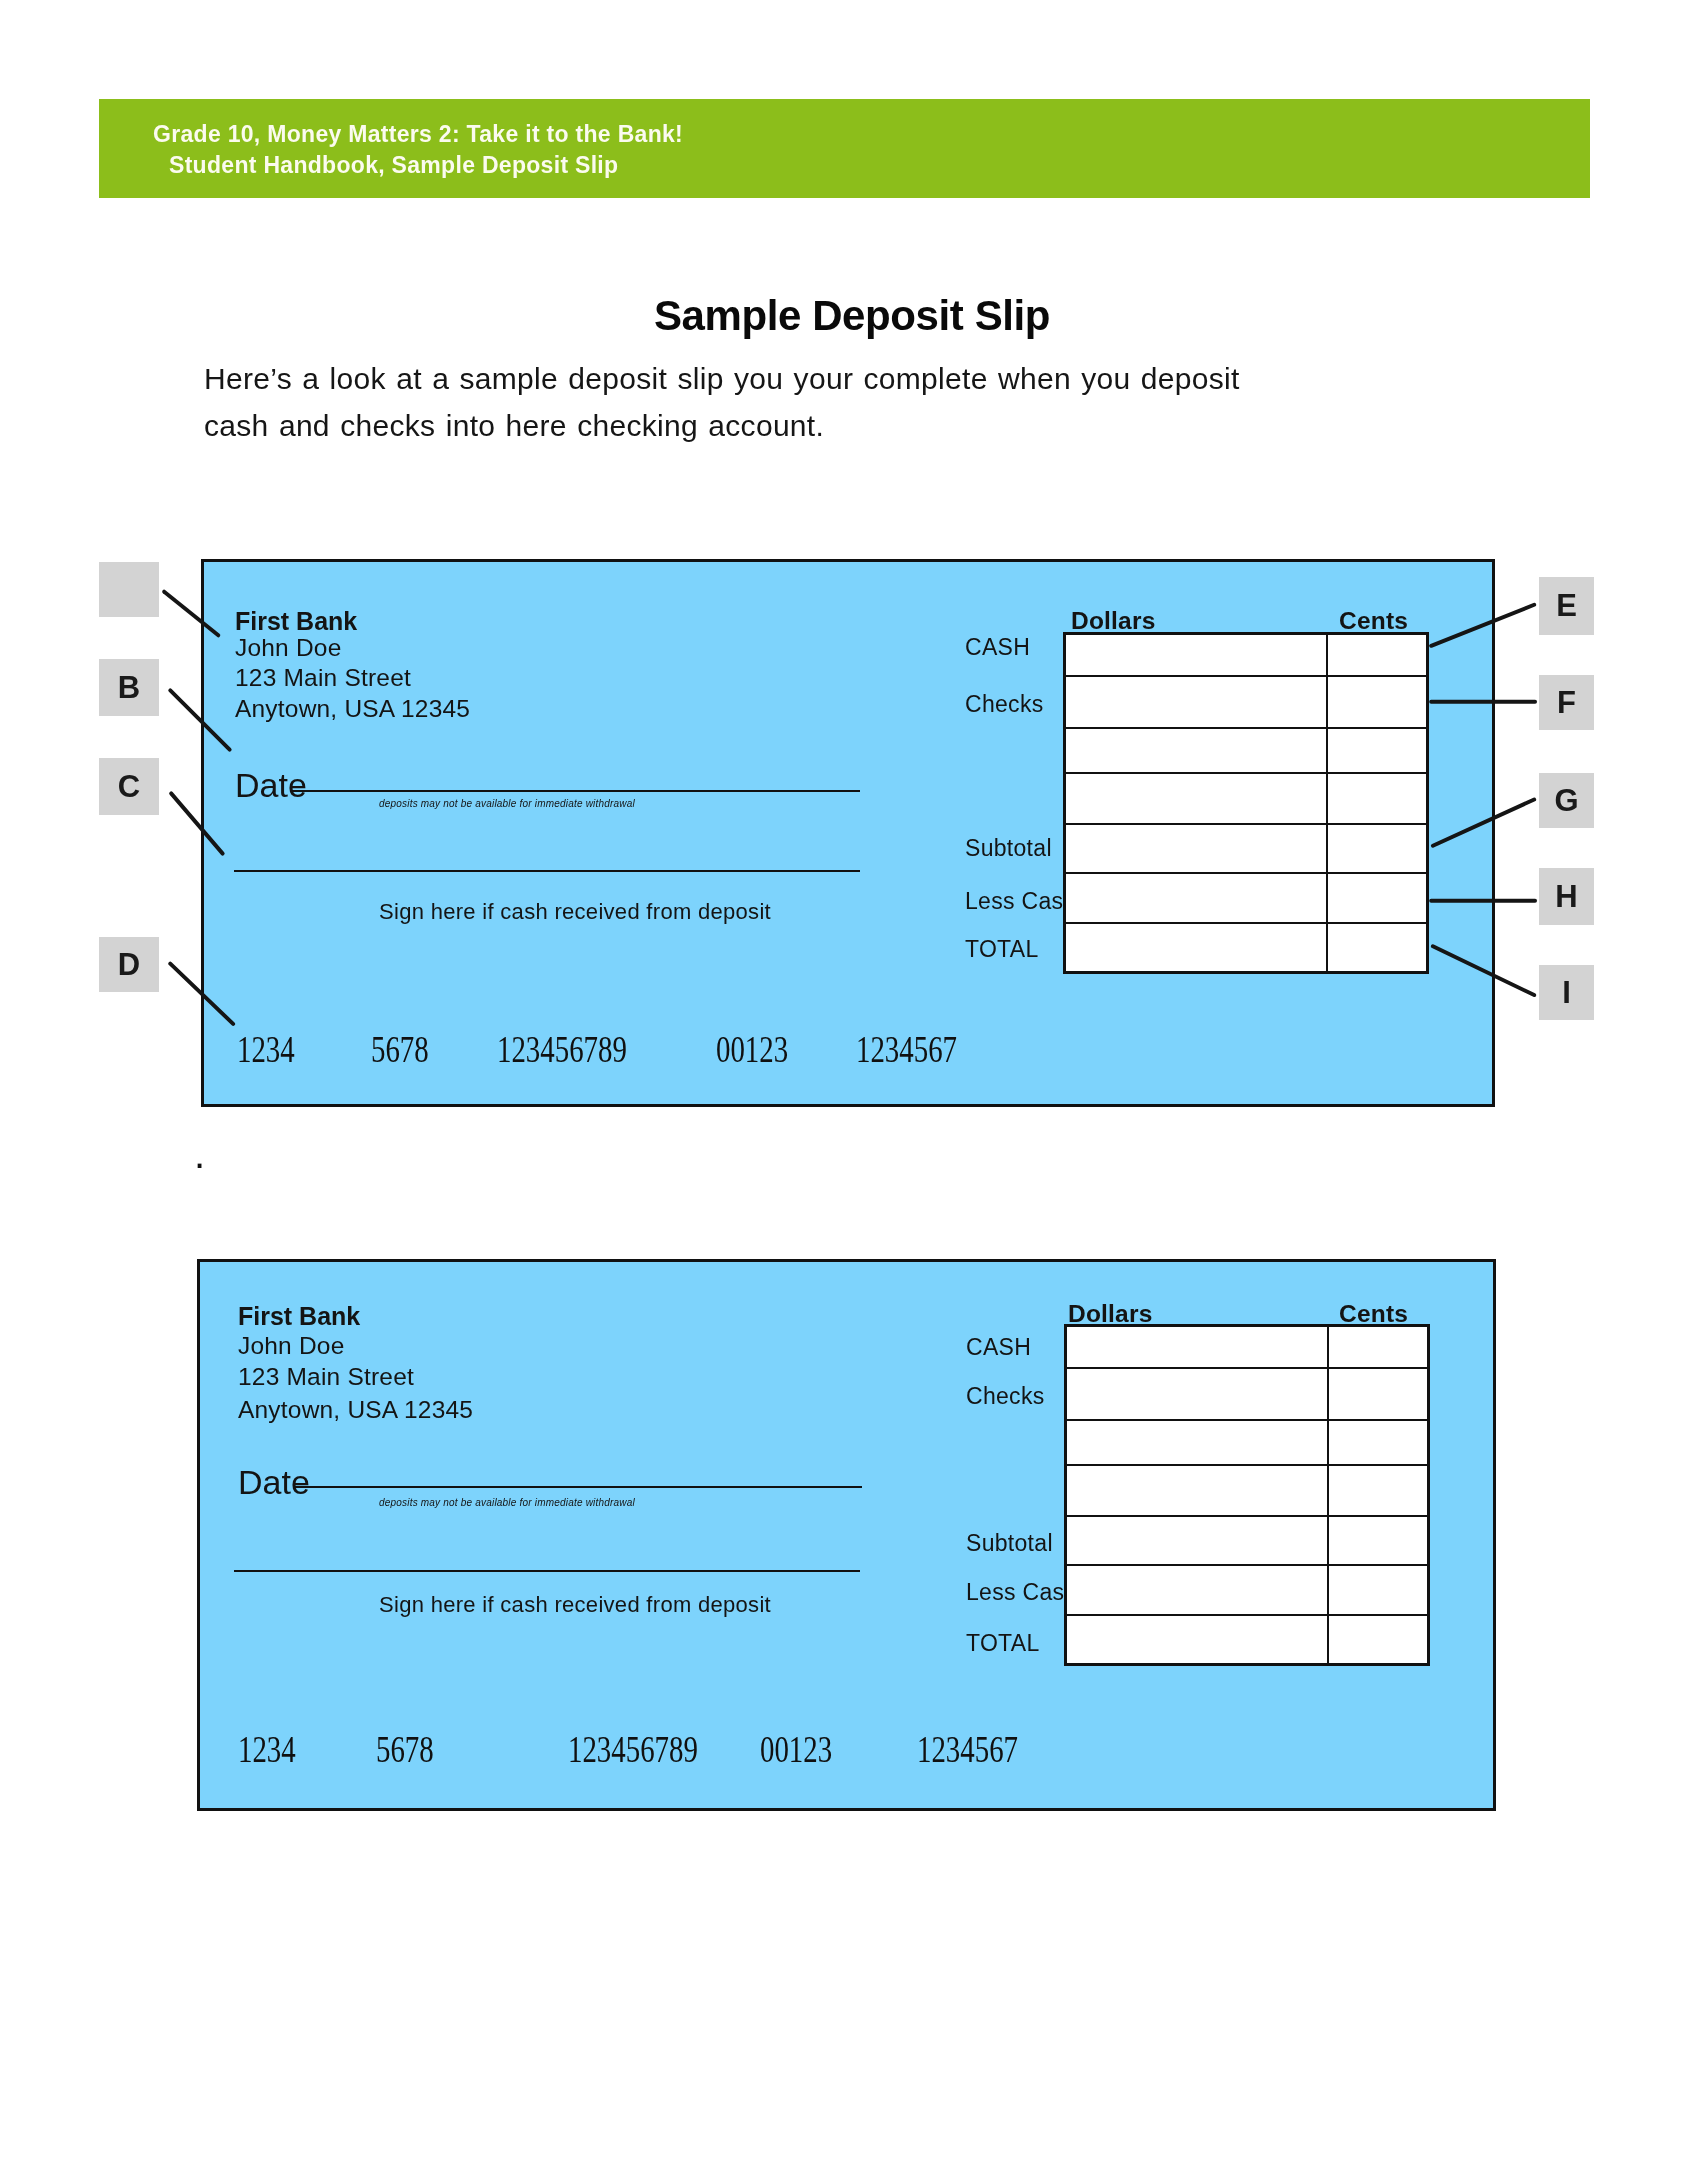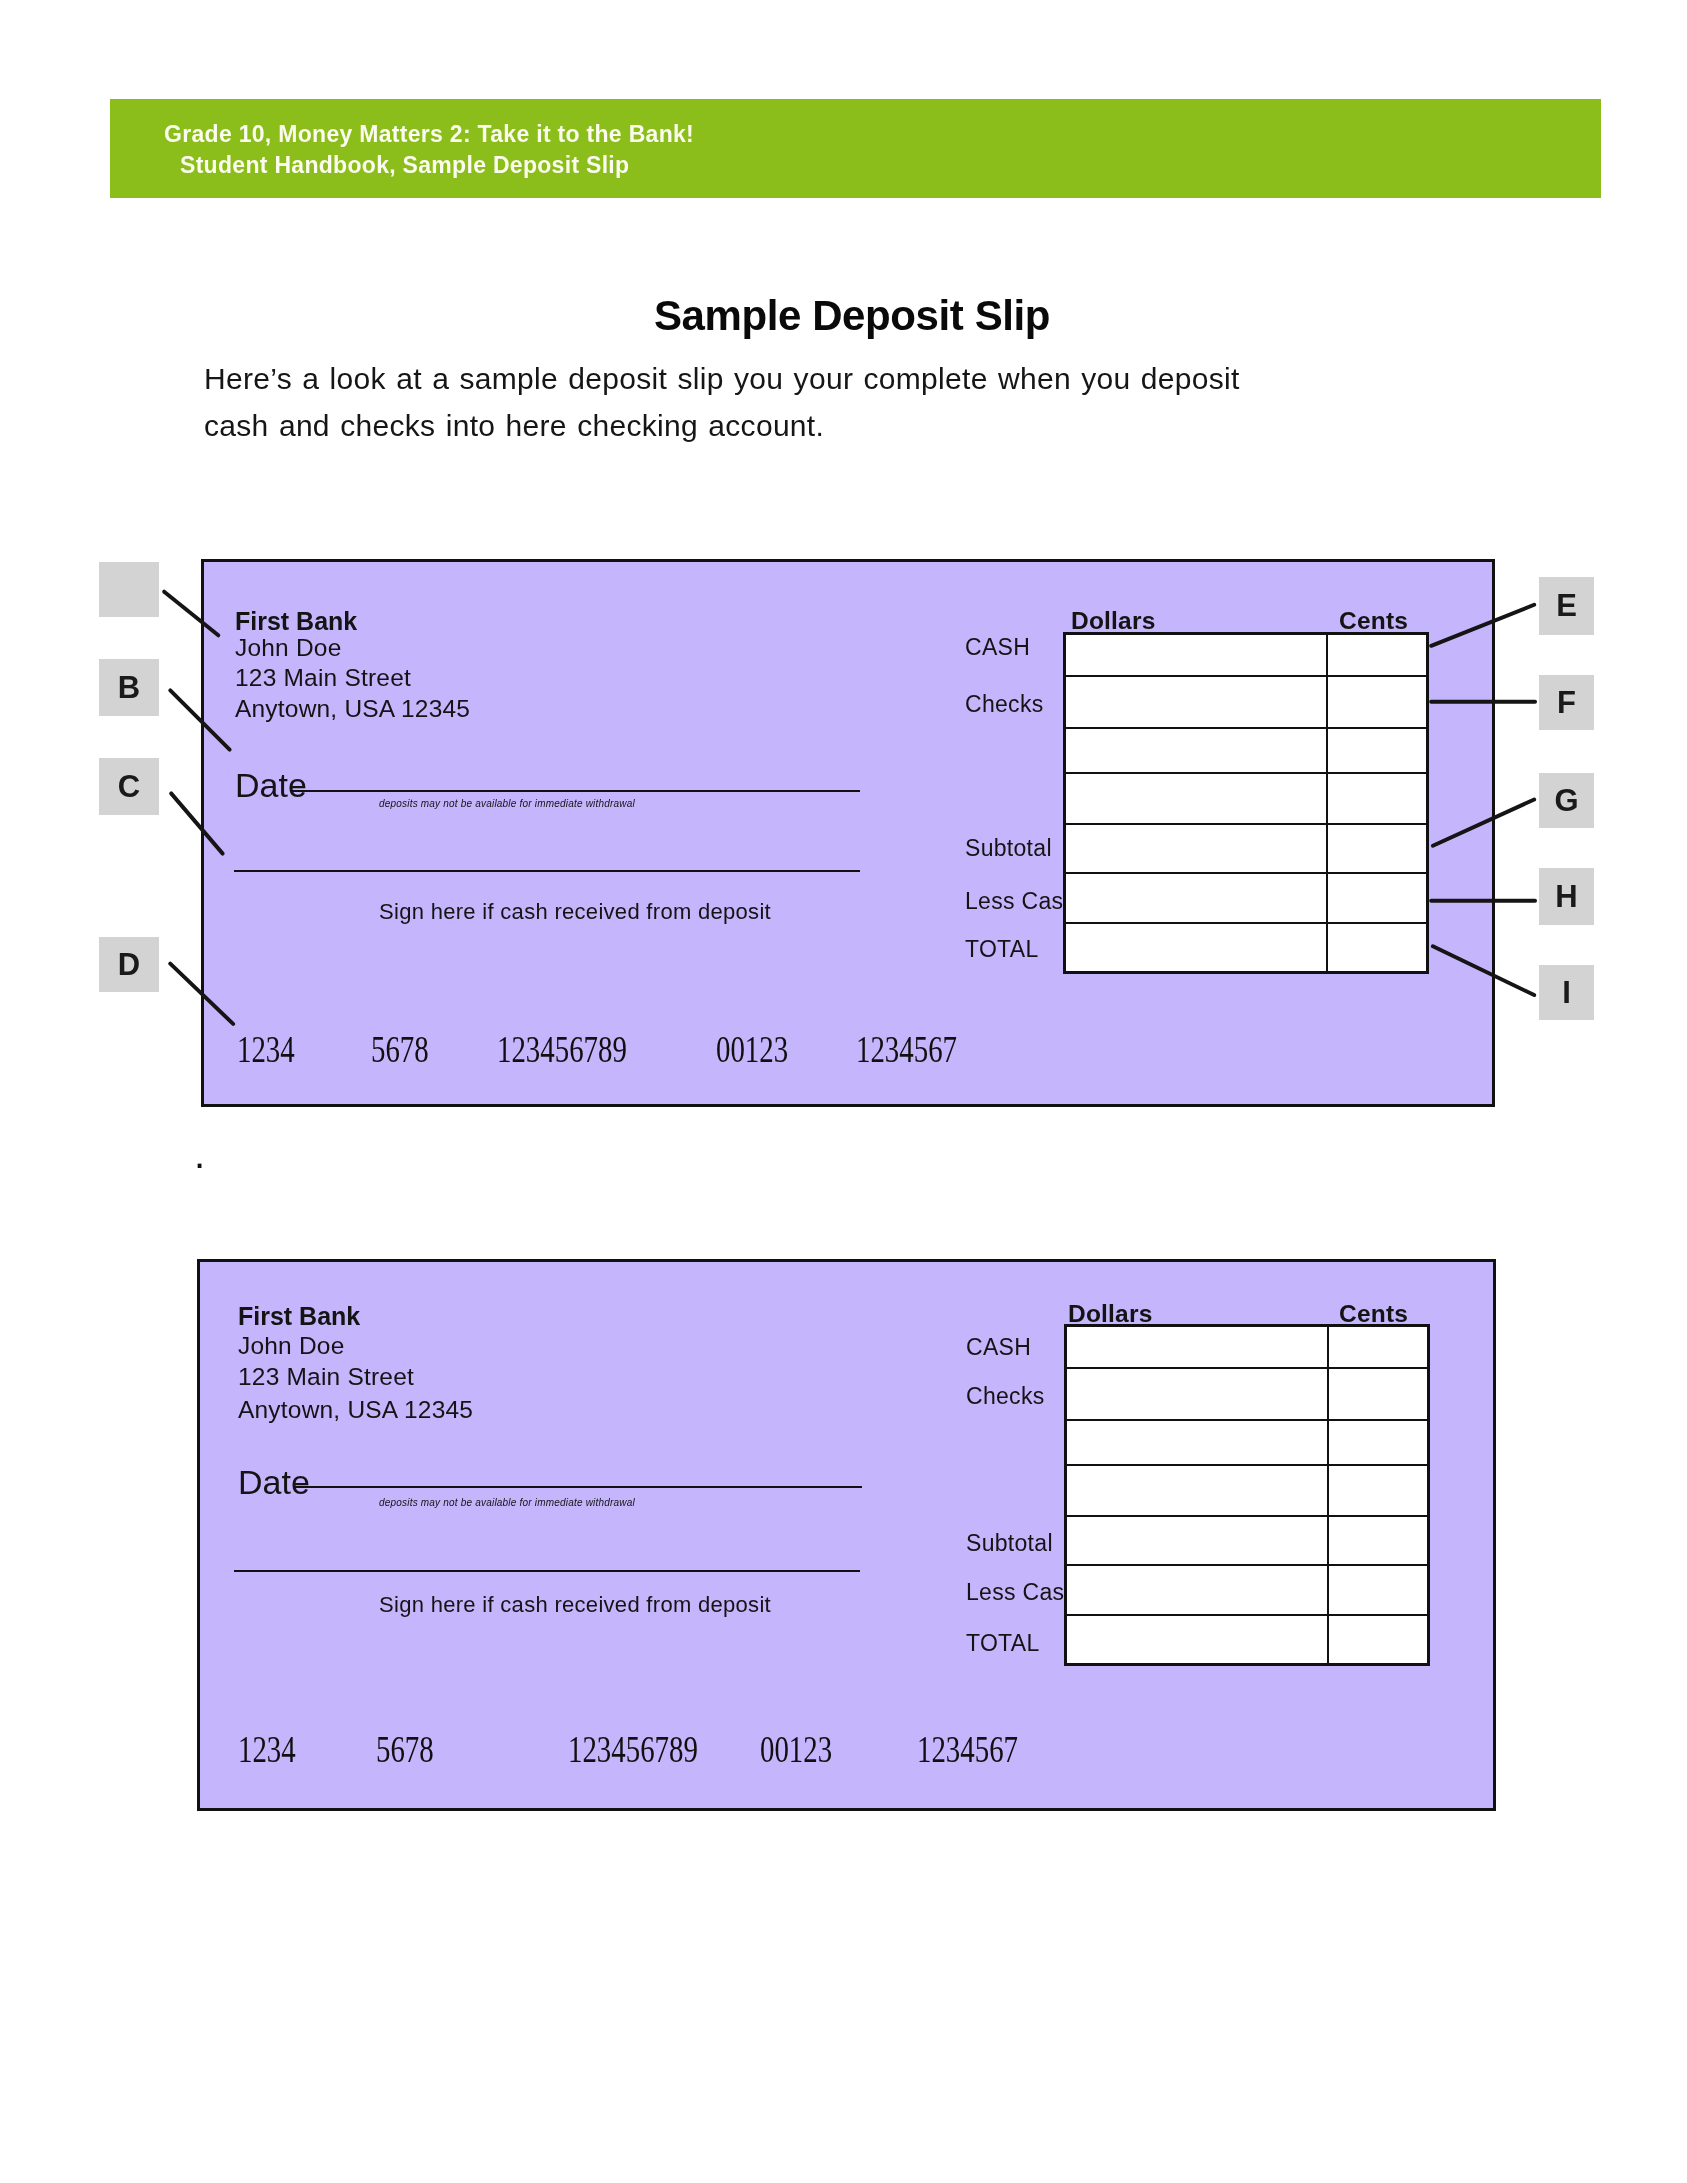--- a/index.html
+++ b/index.html
@@ -1,38 +1,38 @@
 <!DOCTYPE html>
 <html style="font-size:14px"><head>
 <meta charset="utf-8">
 <style>
   html,body{margin:0;padding:0;background:#fff;}
   .page{position:relative;width:1687px;height:2184px;background:#ffffff;overflow:hidden;
         font-family:"Liberation Sans", sans-serif;color:#141414;}
 
   
-  .banner{position:absolute;left:110px;top:99px;width:1491px;height:99px;background:#8cbe1b;}
+  .banner{position:absolute;left:99px;top:99px;width:1491px;height:99px;background:#8cbe1b;}
   .banner .bl{position:absolute;left:54px;font-weight:bold;font-size:23px;color:#fbfbef;
               letter-spacing:0.3px;white-space:nowrap;}
   .banner .bl1{top:22px;}
   .banner .bl2{top:53px;margin-left:16px;}
 
   
   .doc-title{position:absolute;left:203px;top:292px;width:1298px;text-align:center;
              font-size:42px;font-weight:bold;letter-spacing:-0.4px;color:#0a0a0a;white-space:nowrap;}
   .intro{position:absolute;left:204px;font-size:30px;color:#161616;letter-spacing:0.3px;
          word-spacing:1.7px;white-space:nowrap;}
   .intro1{top:362px;}
   .intro2{top:409px;}
 
   
   .sep-dot{position:absolute;left:194px;top:1132px;font-size:40px;color:#111;}
 
   
-  .slip{position:absolute;background:#c4b5fd;border:3.5px solid #111;box-sizing:border-box;}
+  .slip{position:absolute;background:#7dd3fc;border:3.5px solid #111;box-sizing:border-box;}
   .slip1{left:201px;top:559px;width:1294px;height:548px;}
   .slip2{left:197px;top:1259px;width:1299px;height:552px;}
   .slip .t{position:absolute;white-space:nowrap;}
   .bank-name{font-size:25px;font-weight:bold;}
   .addr{font-size:24.5px;letter-spacing:0.2px;}
   .date-label{font-size:34px;}
   .hline{position:absolute;height:0;border-top:2.6px solid #111;}
   .notice{font-size:10px;font-style:italic;letter-spacing:0.2px;}
   .sign-here{font-size:22px;letter-spacing:0.3px;}
   .micr{position:absolute;font-family:"Liberation Serif", serif;font-size:37px;color:#101010;

